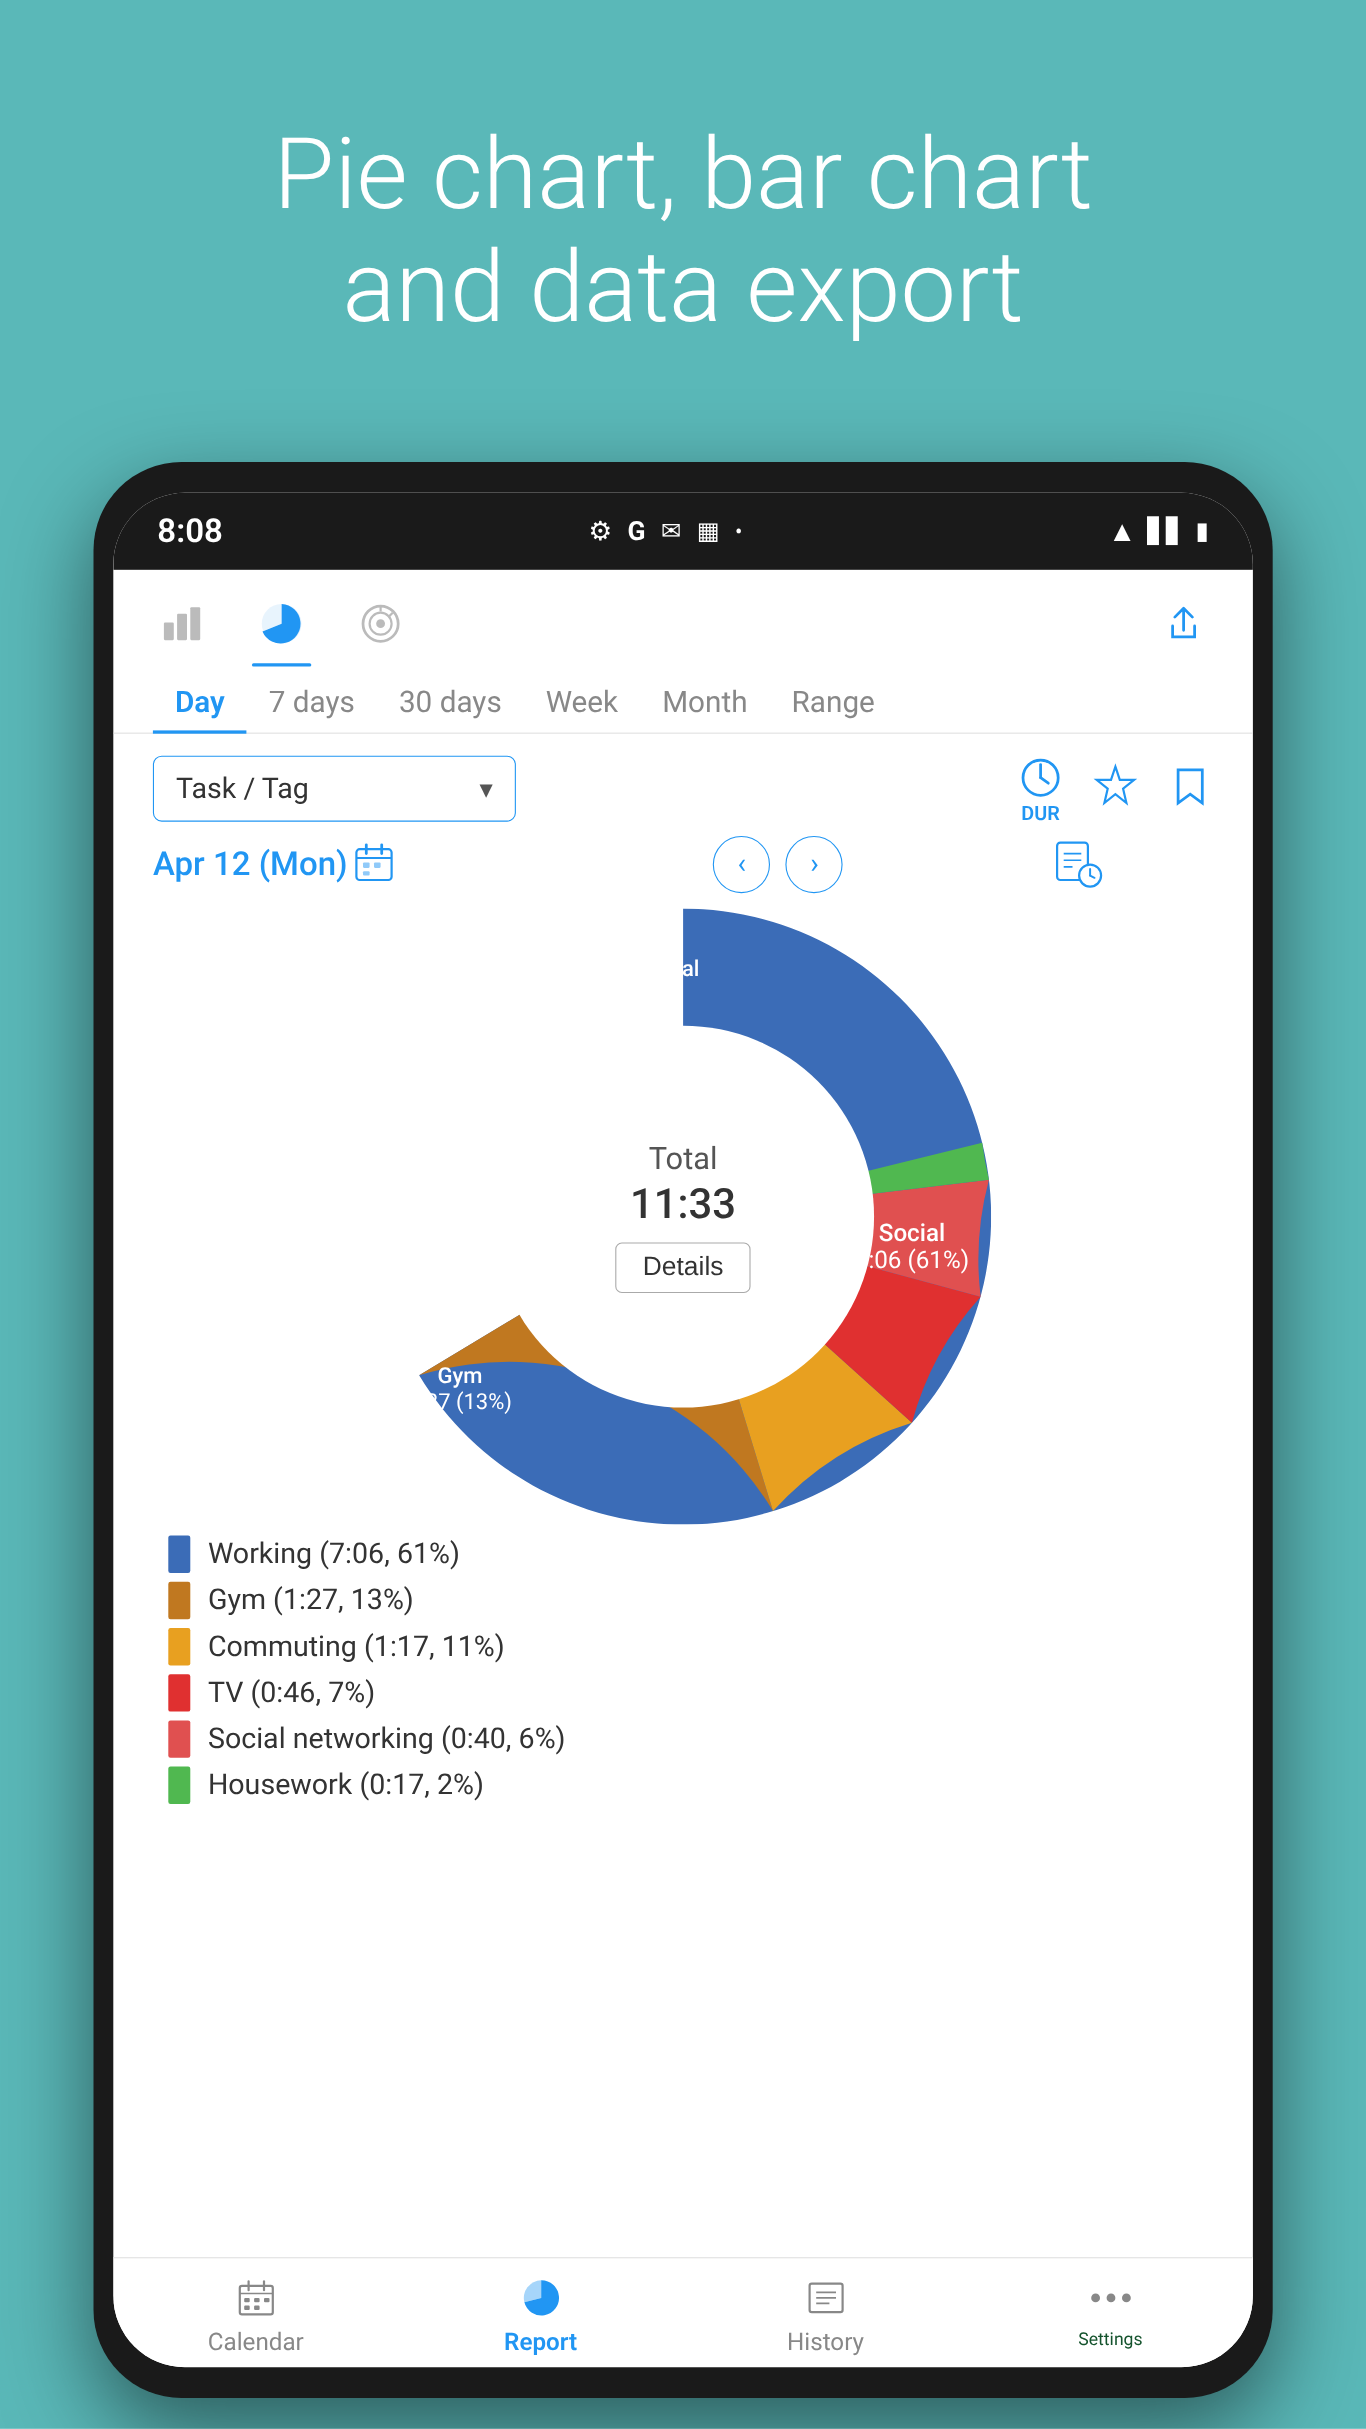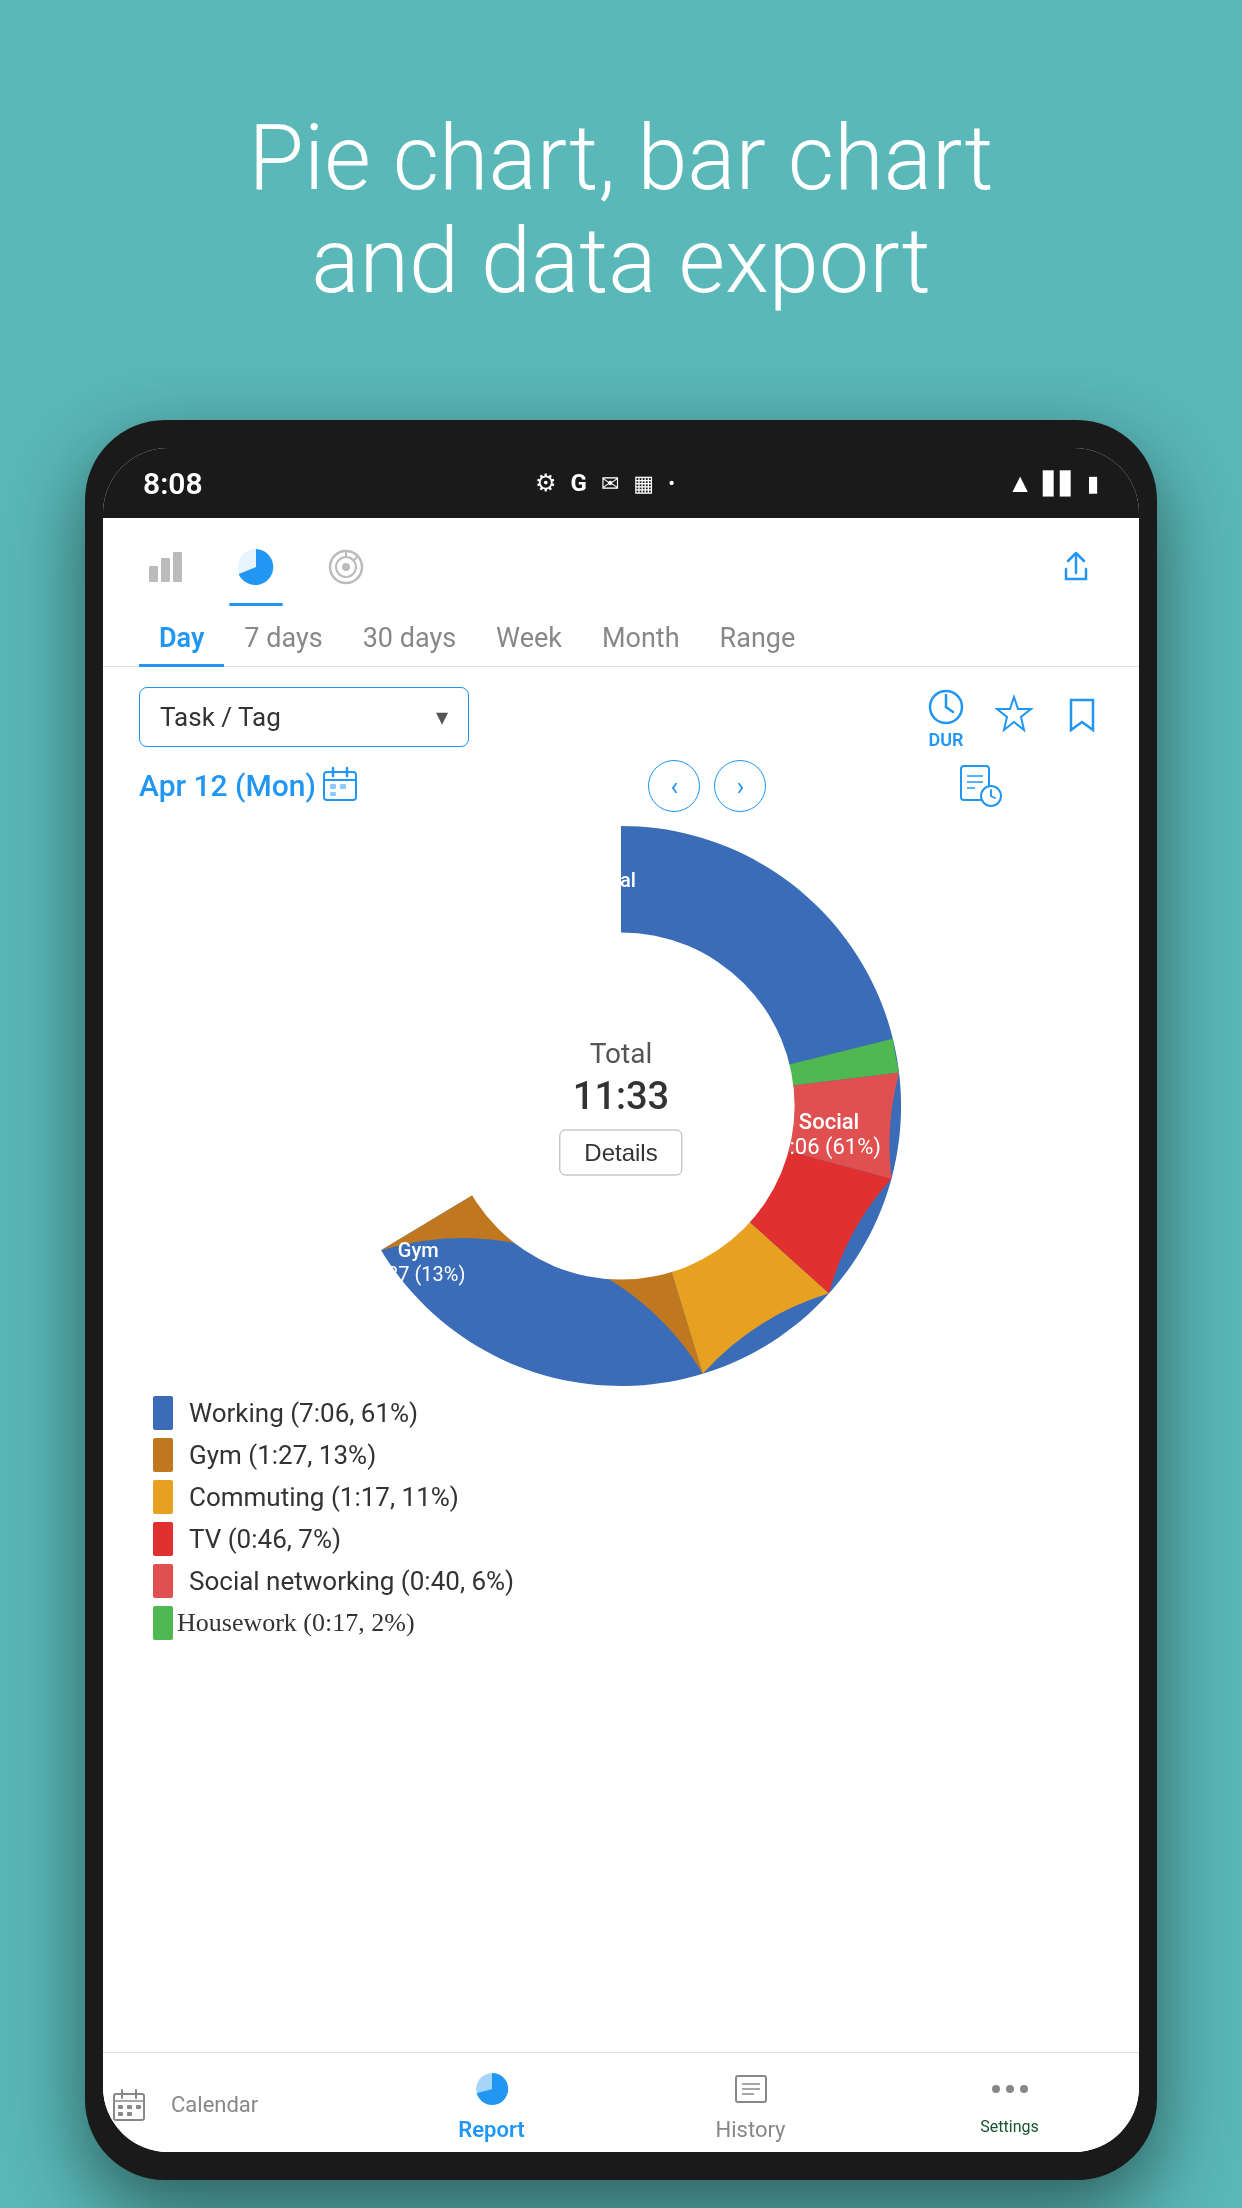--- a/index.html
+++ b/index.html
@@ -210,29 +210,29 @@
             <span style="font-size:26px;color:#333;">Commuting (1:17, 11%)</span>
           </div>
           <div style="display:flex;align-items:center;gap:16px;margin-bottom:8px;">
             <div style="width:20px;height:34px;background:#e03030;border-radius:2px;flex-shrink:0;"></div>
             <span style="font-size:26px;color:#333;">TV (0:46, 7%)</span>
           </div>
           <div style="display:flex;align-items:center;gap:16px;margin-bottom:8px;">
             <div style="width:20px;height:34px;background:#e05050;border-radius:2px;flex-shrink:0;"></div>
             <span style="font-size:26px;color:#333;">Social networking (0:40, 6%)</span>
           </div>
-          <div style="display:flex;align-items:center;gap:4px;margin-bottom:8px;font-family:Liberation Serif, serif;">
+          <div style="display:flex;align-items:center;gap:16px;margin-bottom:8px;">
             <div style="width:20px;height:34px;background:#50b850;border-radius:2px;flex-shrink:0;"></div>
             <span style="font-size:26px;color:#333;">Housework (0:17, 2%)</span>
           </div>
         </div>
       </div>
 
       <div style="display:flex;border-top:1px solid #e0e0e0;padding:14px 0 10px;background:white;flex-shrink:0;margin-top:auto;">
-        <div style="flex:1;display:flex;flex-direction:row;align-items:center;gap:16px;cursor:pointer;">
+        <div style="flex:1;display:flex;flex-direction:column;align-items:center;gap:6px;cursor:pointer;">
           <div style="width:52px;height:44px;display:flex;align-items:center;justify-content:center;">
             <svg width="38" height="38" viewBox="0 0 38 38" fill="none">
               <rect x="4" y="8" width="30" height="26" rx="2" stroke="#888" stroke-width="2" fill="none"></rect>
               <line x1="4" y1="15" x2="34" y2="15" stroke="#888" stroke-width="1.5"></line>
               <line x1="12" y1="4" x2="12" y2="12" stroke="#888" stroke-width="2" stroke-linecap="round"></line>
               <line x1="26" y1="4" x2="26" y2="12" stroke="#888" stroke-width="2" stroke-linecap="round"></line>
               <rect x="8" y="19" width="5" height="4" rx="1" fill="#888"></rect>
               <rect x="17" y="19" width="5" height="4" rx="1" fill="#888"></rect>
               <rect x="26" y="19" width="5" height="4" rx="1" fill="#888"></rect>
               <rect x="8" y="26" width="5" height="4" rx="1" fill="#888"></rect>

